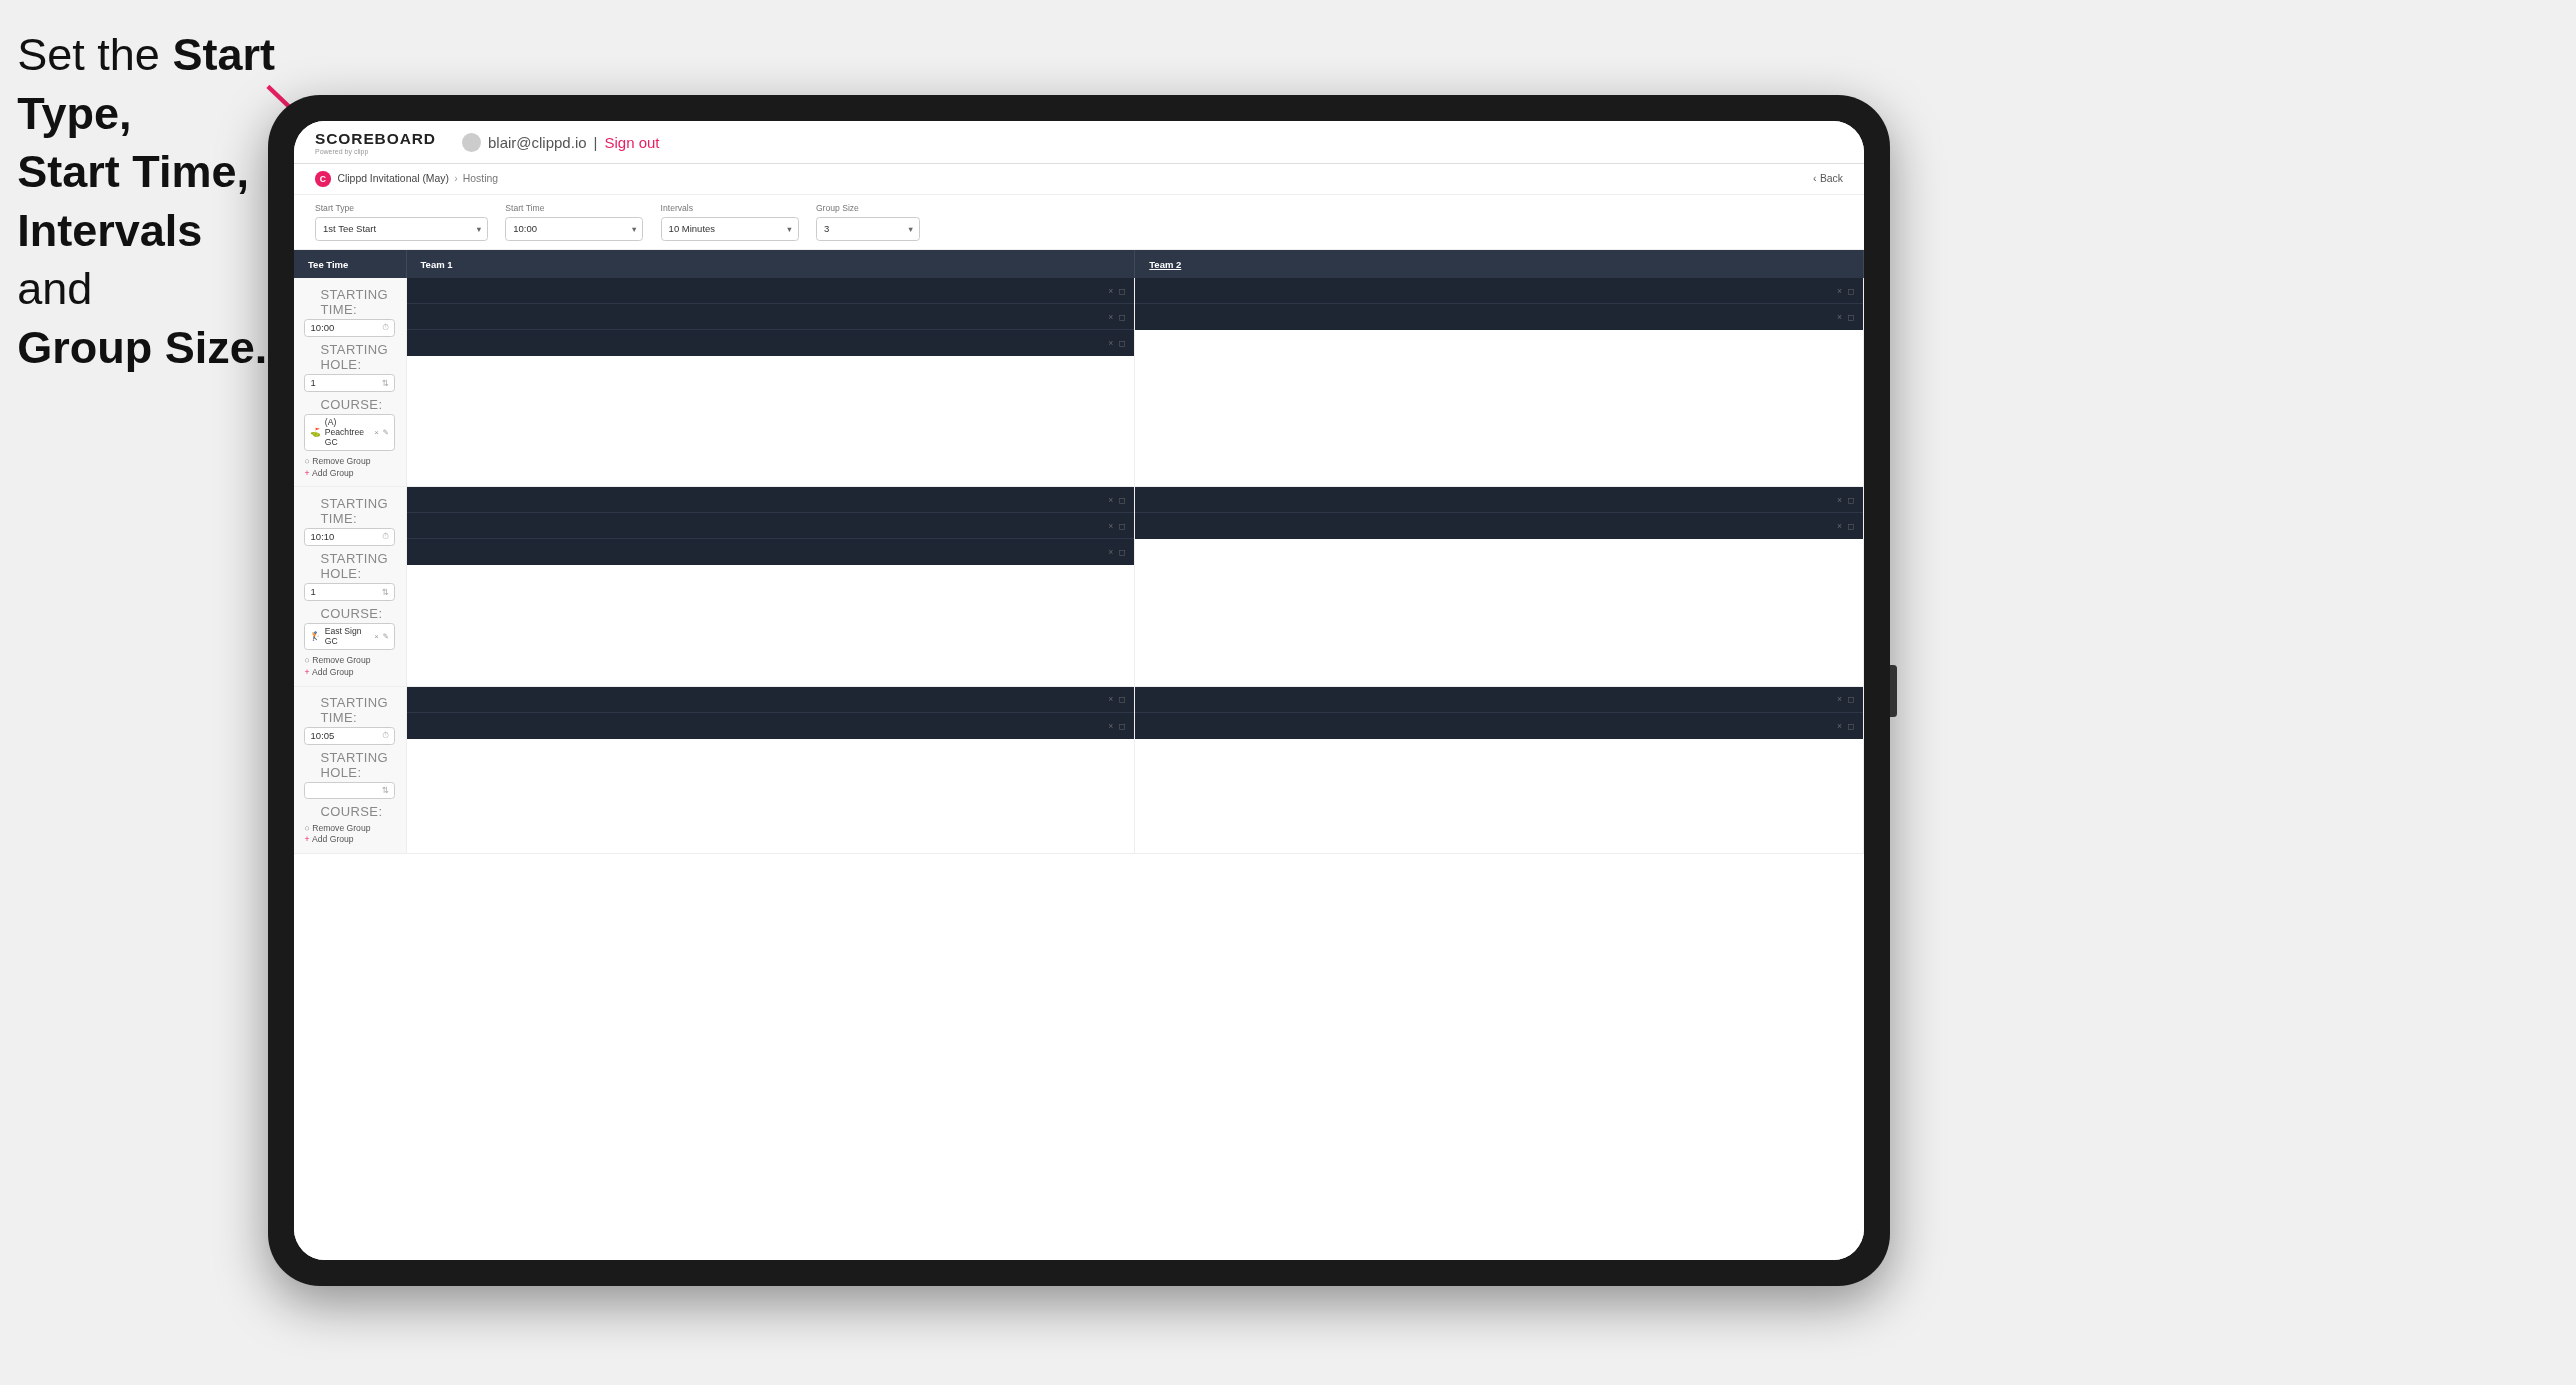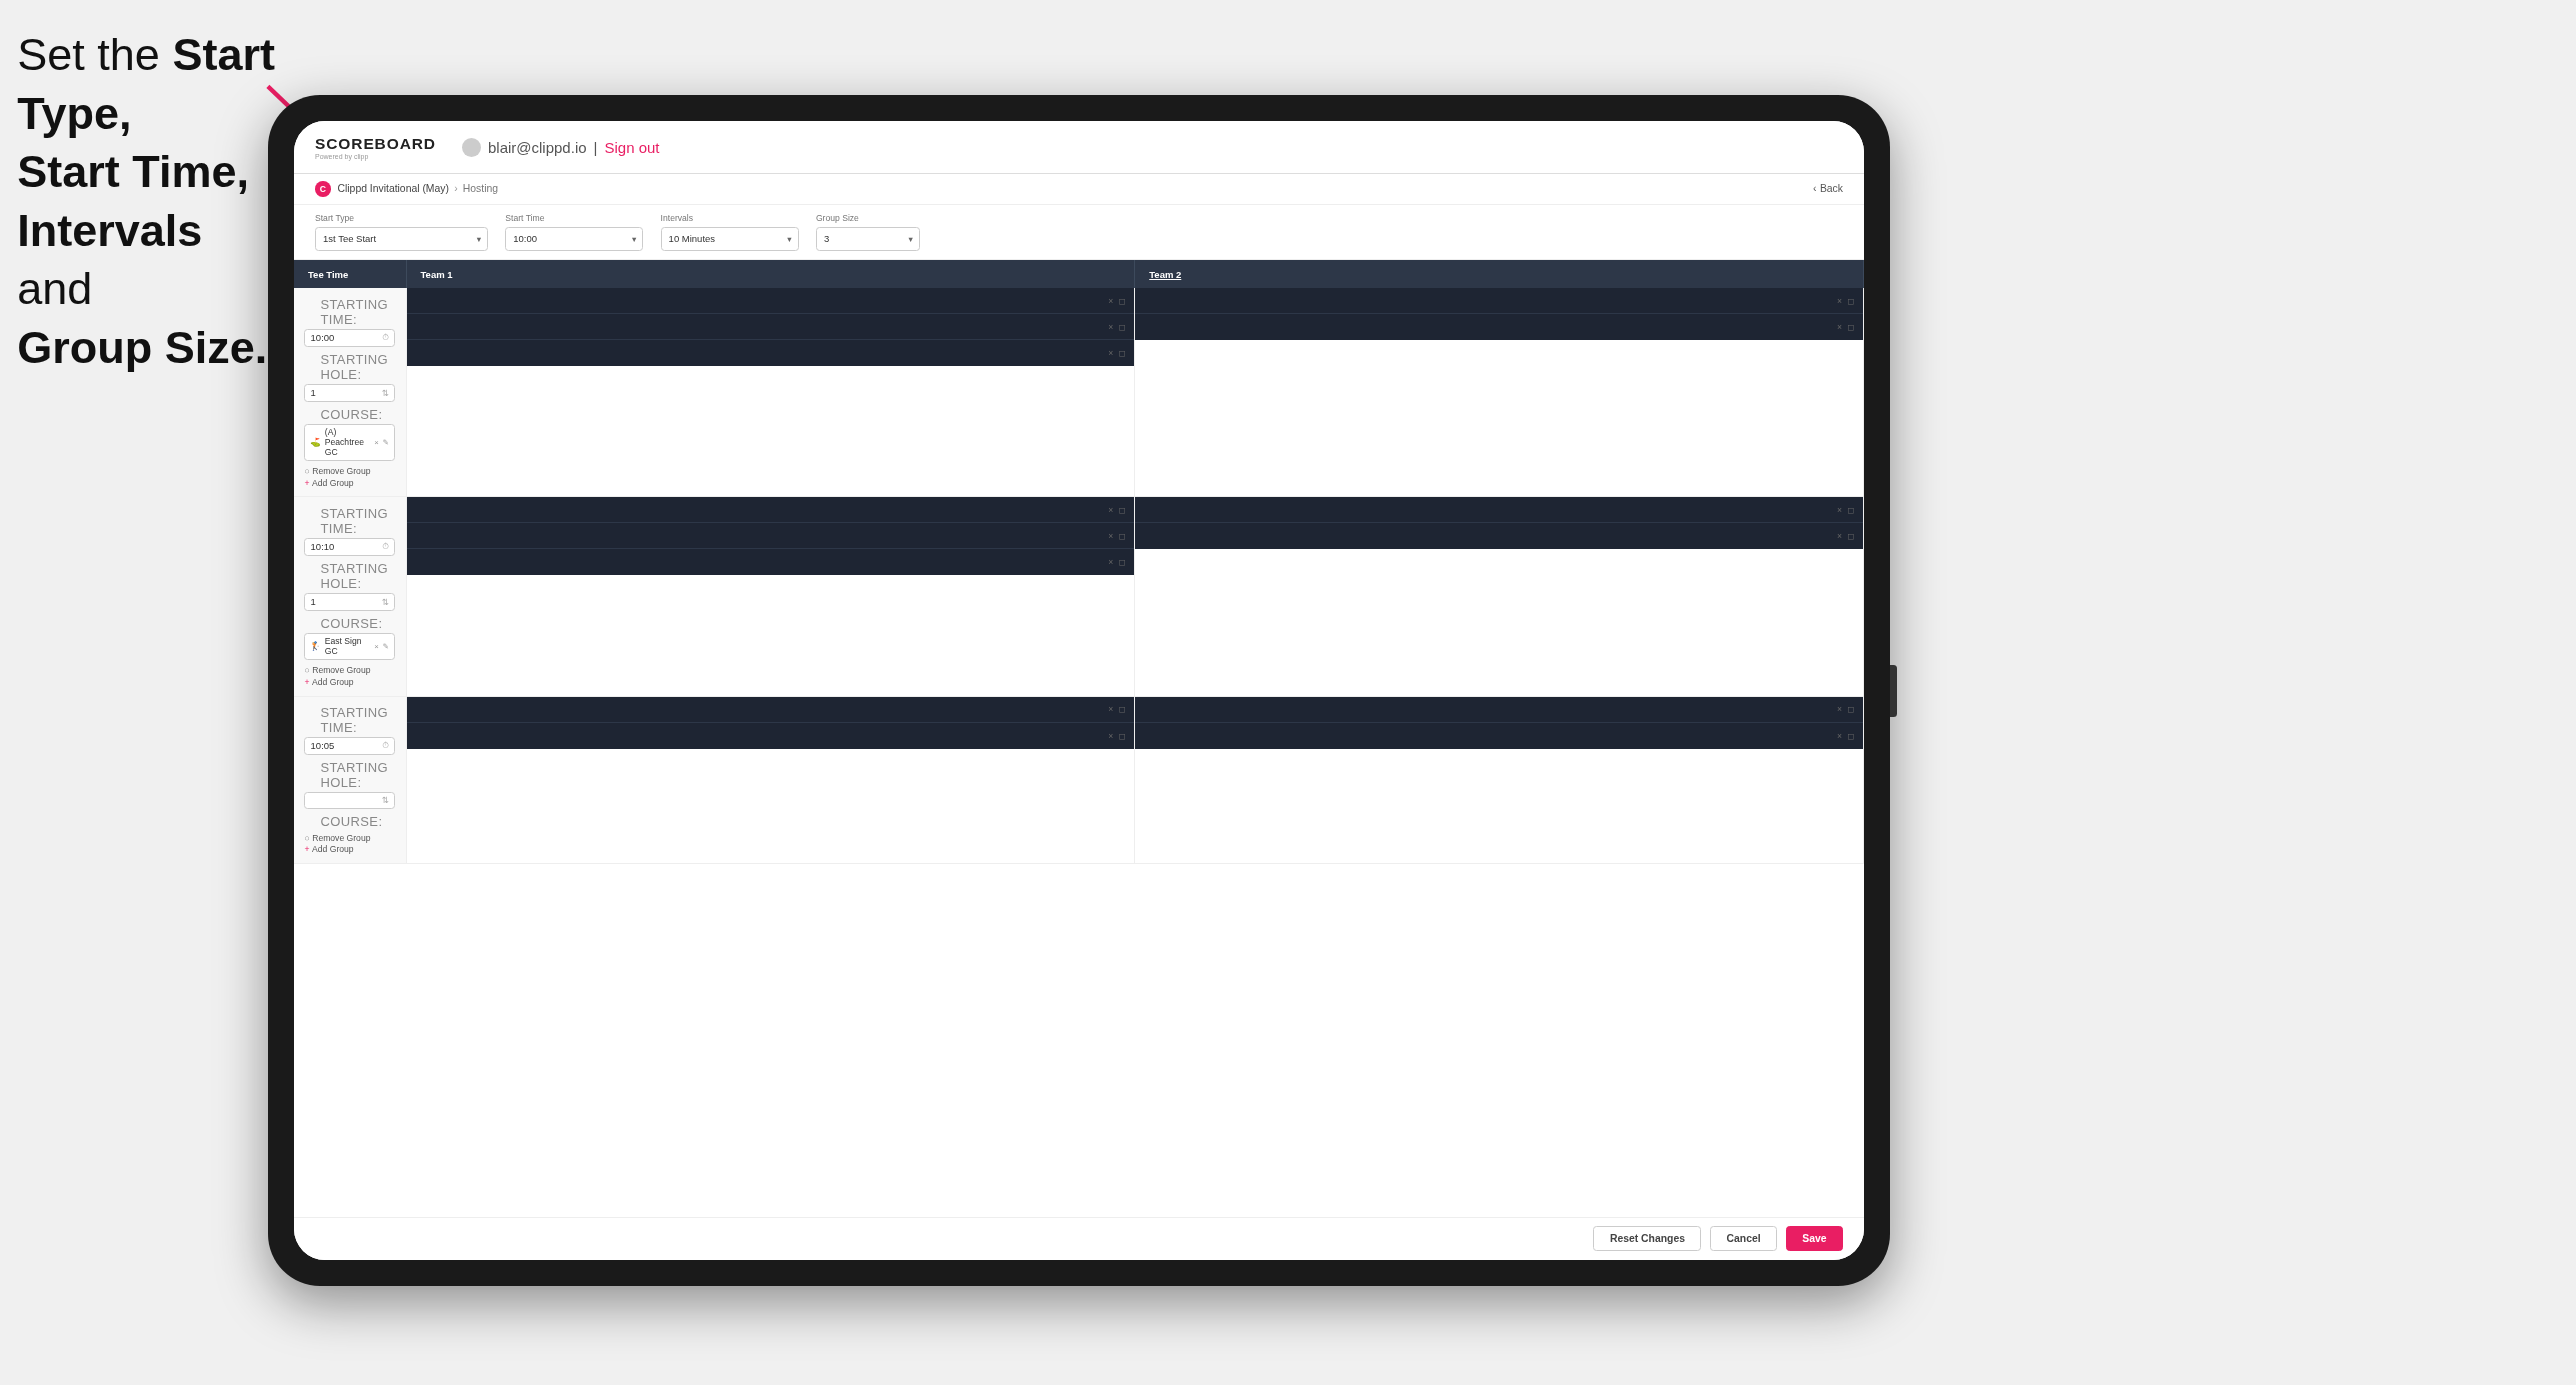--- a/index.html
+++ b/index.html
@@ -60,21 +60,21 @@
       overflow: hidden;
       display: flex;
       flex-direction: column;
     }
 
     
     .nav-bar {
       display: flex;
       align-items: center;
       padding: 0 21px;
-      height: 53px;
+      height: 43px;
       border-bottom: 0.9px solid #ddd;
       background: #fff;
       flex-shrink: 0;
     }
     .logo-area {
       display: flex;
       flex-direction: column;
       margin-right: 26px;
     }
     .logo-text {
@@ -674,21 +674,16 @@
         <span>×</span>
         <span>◻</span>
       </div>
     </div>
               </td>
             </tr>
           </tbody>
       </table>
     </div>
 
-    <div class="footer-bar">
-      <button class="btn btn-reset">Reset Changes</button>
-      <button class="btn btn-cancel">Cancel</button>
-      <button class="btn btn-save">Save</button>
-    </div>
 
   </div>
 </div>
 
 
 </body></html>

